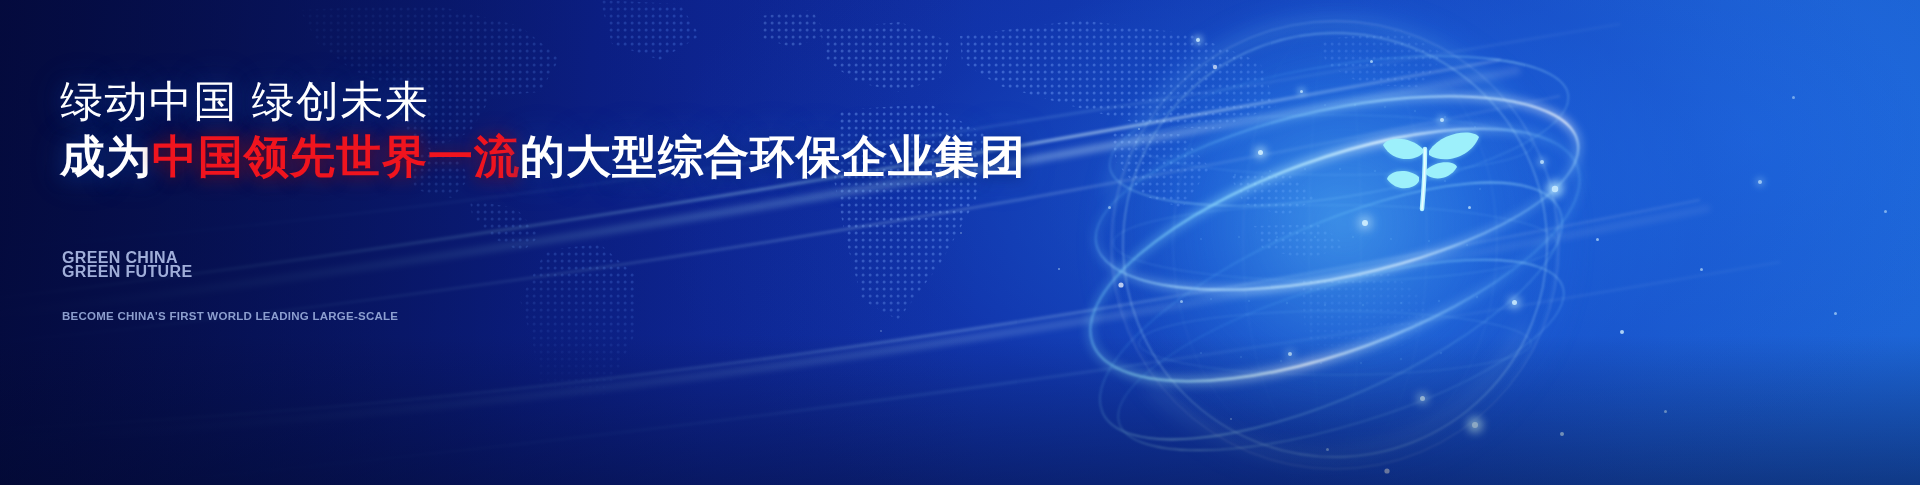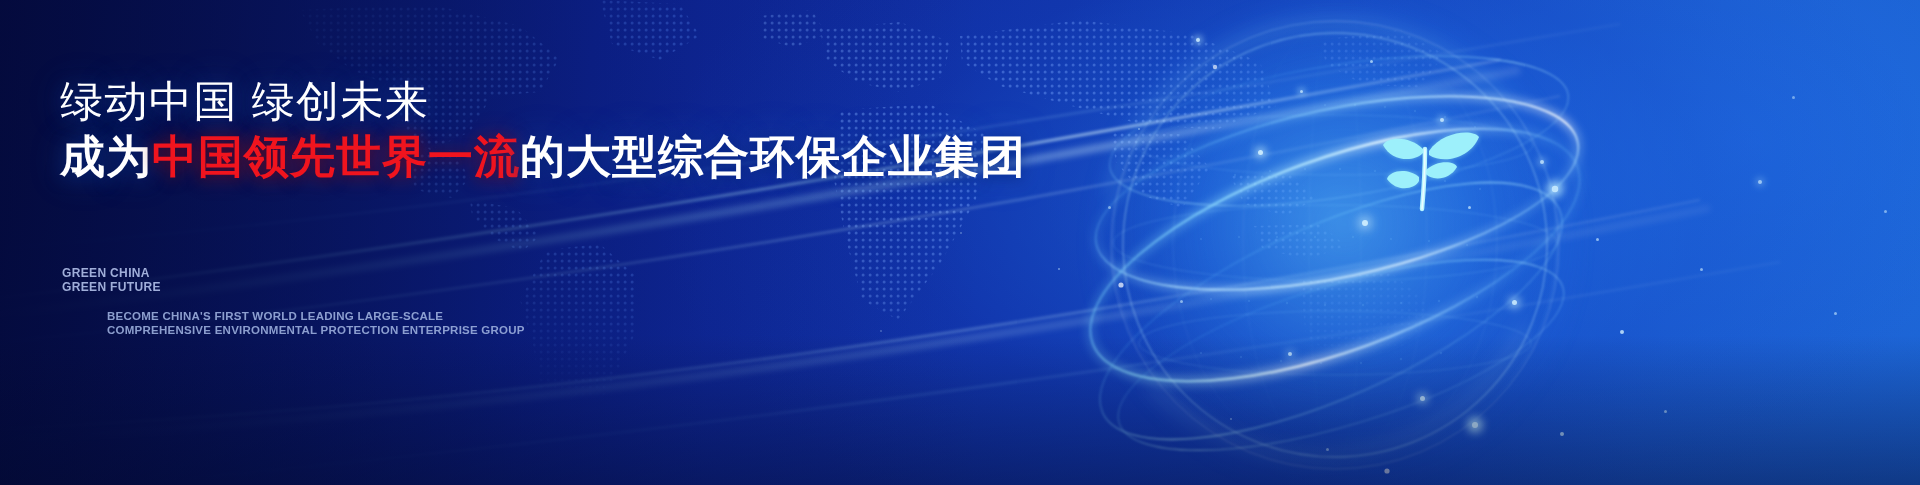--- a/index.html
+++ b/index.html
@@ -83,35 +83,34 @@
     position:absolute;left:2px;top:132px;
     font-size:45px;line-height:1.1;
     color:#ffffff;font-weight:700;
     letter-spacing:1px;
     white-space:nowrap;
     text-shadow:0 2px 16px rgba(0,30,110,.85), 0 0 34px rgba(60,140,255,.35);
   }
   .hl-red{color:#f0141e;text-shadow:0 2px 14px rgba(90,0,10,.6), 0 0 26px rgba(255,40,60,.30);}
 
   .subline{
-    position:absolute;left:4px;top:266px;
-    font-size:12px;font-weight:700;
+    position:absolute;left:4px;top:251px;
+    font-size:16px;font-weight:700;
     letter-spacing:.35px;line-height:14px;
     color:#aebce6;
     opacity:.92;
     text-transform:uppercase;
   }
   .tagline{
     position:absolute;left:4px;top:309px;
     font-size:11.5px;font-weight:700;
     letter-spacing:.25px;line-height:14px;
     color:#9fb2e0;
     opacity:.88;
     text-transform:uppercase;
-    margin-left:45px;
   }
 </style>
 </head>
 <body>
 
 <div id="banner">
 
   <div class="mapdots">
     <svg width="1920" height="485" viewBox="0 0 1920 485" xmlns="http://www.w3.org/2000/svg">
       <defs>
@@ -398,17 +397,16 @@
 
     <div class="headline2"><span>成为</span><span class="hl-red">中国领先世界一流</span><span>的大型综合环保企业集团</span></div>
 
     <div class="subline">
       <div>GREEN CHINA</div>
       <div>GREEN FUTURE</div>
     </div>
 
     <div class="tagline">
       <div>BECOME CHINA'S FIRST WORLD LEADING LARGE-SCALE</div>
-      <div>COMPREHENSIVE ENVIRONMENTAL PROTECTION ENTERPRISE GROUP</div>
     </div>
 
   </div>
 </div>
 
 </body></html>

